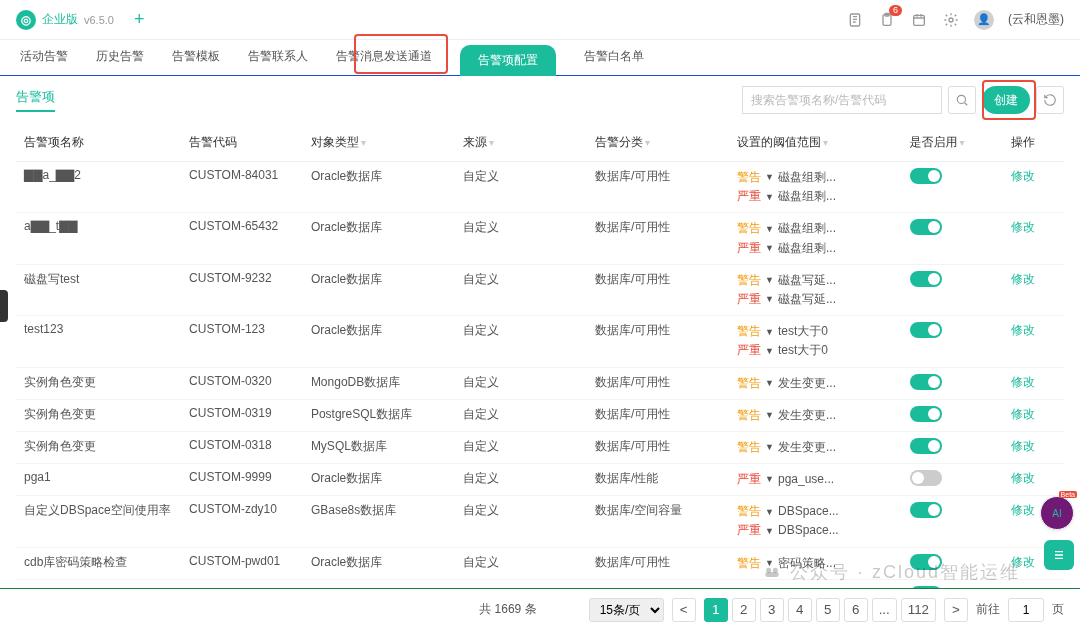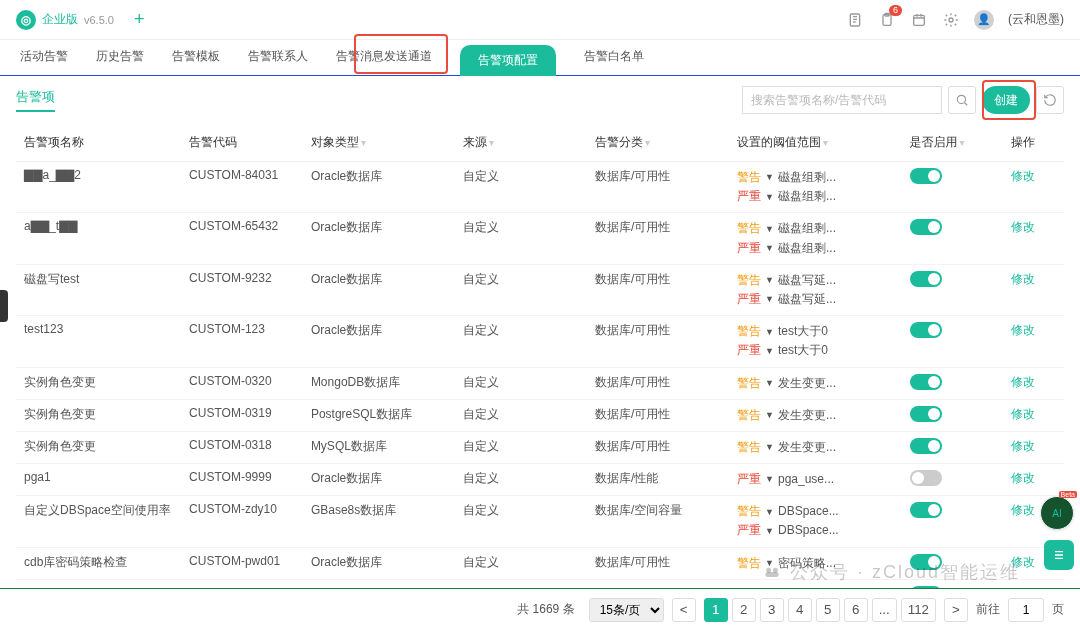--- a/index.html
+++ b/index.html
@@ -45,27 +45,27 @@
 .col-name { width: 160px; }
 .col-code { width: 120px; }
 .col-type { width: 150px; }
 .col-src { width: 130px; }
 .col-cat { width: 140px; }
 .col-thr { width: 170px; }
 .col-en { width: 100px; }
 .col-op { width: 60px; }
 .footer { position: absolute; bottom: 0; left: 0; right: 0; height: 42px; border-top: 1px solid #15803d; display: flex; align-items: center; justify-content: flex-end; padding: 0 16px; gap: 8px; background: #fff; font-size: 12px; color: #555; }
 .total { margin-right: 6px; }
-.page-size { border: 1px solid #ddd; border-radius: 3px; height: 24px; padding: 0 6px; font-size: 12px; }
+.page-size { border: 1px solid #ddd; border-radius: 3px; height: 24px; padding: 0 6px; font-size: 12px; margin-left: 38px; }
 .page-btn { min-width: 24px; height: 24px; border: 1px solid #ddd; border-radius: 3px; display: flex; align-items: center; justify-content: center; cursor: pointer; padding: 0 6px; background:#fff; color:#555; }
 .page-btn.active { background: #1abc9c; color: #fff; border-color: #1abc9c; }
 .page-input { width: 36px; height: 24px; border: 1px solid #ddd; border-radius: 3px; text-align: center; font-size: 12px; }
 .watermark { position: absolute; bottom: 46px; right: 60px; color: rgba(0,0,0,0.22); font-size: 18px; letter-spacing: 2px; pointer-events: none; display:flex; align-items:center; gap:8px;}
 .side-handle { position: absolute; left: 0; top: 290px; width: 8px; height: 32px; background: #333; border-radius: 0 4px 4px 0; }
-.float{position:absolute;right:6px;bottom:100px;width:34px;height:34px;border-radius:50%;background:#14532d;border:1px solid #eee;display:flex;align-items:center;justify-content:center;color:#1abc9c;font-size:10px;box-shadow:0 1px 3px rgba(0,0,0,.1);}
+.float{position:absolute;right:6px;bottom:100px;width:34px;height:34px;border-radius:50%;background:#701a75;border:1px solid #eee;display:flex;align-items:center;justify-content:center;color:#1abc9c;font-size:10px;box-shadow:0 1px 3px rgba(0,0,0,.1);}
 .float2{position:absolute;right:6px;bottom:60px;width:30px;height:30px;border-radius:6px;background:#1abc9c;display:flex;align-items:center;justify-content:center;color:#fff;}
 .beta{position:absolute;top:-6px;right:-4px;background:#e74c3c;color:#fff;font-size:7px;padding:0 2px;border-radius:2px;}
 </style>
 </head>
 <body>
 
 <div class="topbar">
   <div class="logo">◎</div>
   <span class="app-name">企业版</span>
   <span class="version">v6.5.0</span>

